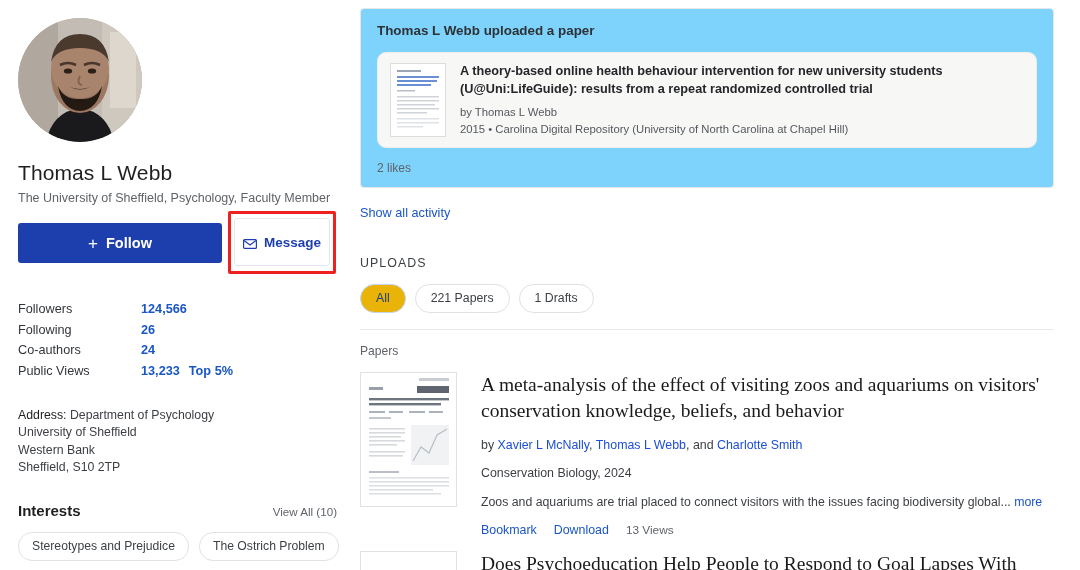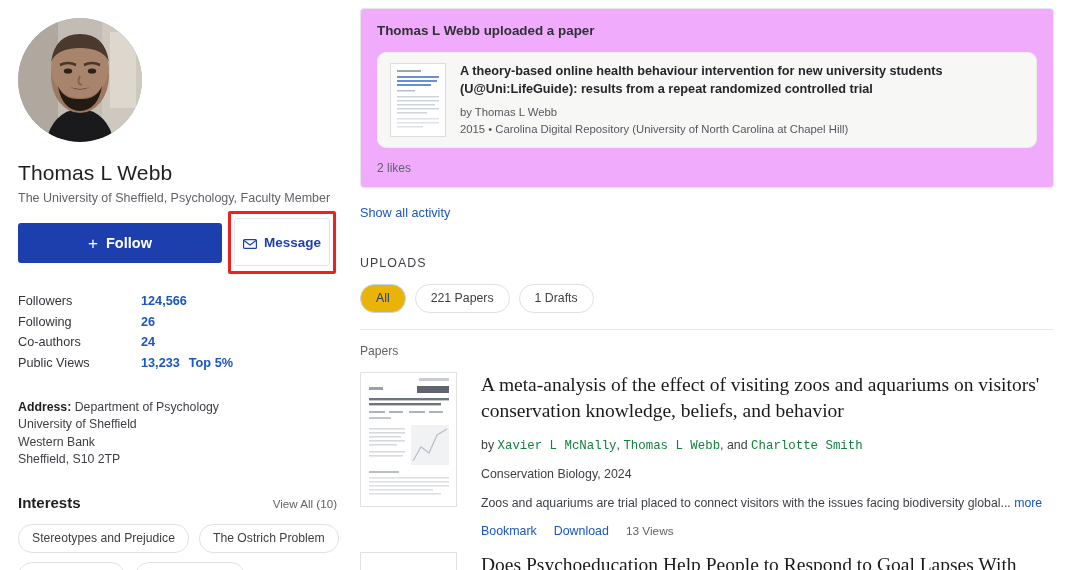--- a/index.html
+++ b/index.html
@@ -34,43 +34,43 @@
     border: 3px solid #ef2020; border-radius: 2px; pointer-events: none;
   }
   .message-btn {
     position: absolute; left: 216px; top: -5px;
     width: 96px; height: 48px; background: #fff; border: 1px solid #e3e6ea; border-radius: 3px;
     color: #1d3fae; font-size: 13.5px; font-weight: 700; display: flex; align-items: center;
     justify-content: center; gap: 7px; cursor: pointer; font-family: inherit;
   }
   .env-ic { display: inline-block; width: 14px; height: 10px; position: relative; }
 
-  .stats { margin-top: 31px; }
+  .stats { margin-top: 39px; }
   .stat-row { display: flex; align-items: baseline; height: 20.5px; font-size: 12.7px; }
   .stat-label { width: 123px; color: #32353a; }
   .stat-val { color: #1a56c4; font-weight: 700; }
   .stat-extra { color: #1a56c4; font-weight: 700; margin-left: 9px; }
 
   .address-block { margin-top: 23px; font-size: 12.3px; color: #3c3f44; line-height: 17.3px; }
-  .address-block b { font-weight: 700; color: #1f1f1f; }
+  .address-block b { font-weight: 400; color: #1f1f1f; }
 
   .interests-head { margin-top: 26px; display: flex; align-items: baseline; justify-content: space-between; }
   .interests-title { font-size: 15px; font-weight: 700; color: #1f1f1f; }
   .view-all { font-size: 11.6px; color: #5f6368; cursor: pointer; }
 
   .tags { margin-top: 13px; display: flex; flex-wrap: wrap; gap: 9px 10px; width: 330px; }
   .tag {
     border: 1px solid #e0e2e6; border-radius: 14px; padding: 6px 13px; font-size: 12.2px;
     color: #3c3f44; background: #fff; cursor: pointer; white-space: nowrap; line-height: 15px;
   }
 
   
   .right-col { flex: 1; padding: 8px 26px 0 5px; min-width: 0; }
 
-  .activity-card { border: 1px solid #e4e6ea; border-radius: 4px; padding: 14px 16px 12px 16px; background: #f0abfc; }
+  .activity-card { border: 1px solid #e4e6ea; border-radius: 4px; padding: 14px 16px 12px 16px; background: #7dd3fc; }
   .activity-head { font-size: 13.4px; font-weight: 700; color: #2e3135; }
   .inner-paper {
     margin-top: 14px; background: #f7f7f5; border: 1px solid #ededea; border-radius: 9px;
     padding: 10px 12px; display: flex; gap: 14px;
   }
   .thumb-sm { width: 56px; height: 74px; flex: 0 0 56px; background: #fff; border: 1px solid #dcdcdc; }
   .ip-body { flex: 1; min-width: 0; }
   .ip-title { font-size: 12.7px; font-weight: 700; color: #24262a; line-height: 17.5px; }
   .ip-by { font-size: 11.3px; color: #54585e; margin-top: 8px; }
   .ip-meta { font-size: 11.3px; color: #54585e; margin-top: 5px; }
@@ -89,21 +89,21 @@
 
   .divider { margin-top: 16px; height: 1px; background: #e8eaed; }
 
   .papers-label { margin-top: 14px; font-size: 12.1px; color: #5f6368; }
 
   .paper-item { margin-top: 14px; display: flex; gap: 24px; }
   .thumb-lg { width: 97px; height: 135px; flex: 0 0 97px; background: #fff; border: 1px solid #e1e1e1; }
   .p-body { flex: 1; min-width: 0; }
   .p-title { font-family: "Liberation Serif", serif; font-size: 19.5px; color: #1a1a1a; line-height: 25.5px; }
   .p-by { font-size: 12.4px; color: #3c3f44; margin-top: 15px; }
-  .p-by a { color: #15803d; text-decoration: none; cursor: pointer; font-family: Liberation Mono, monospace; }
+  .p-by a { color: #1d4ed8; text-decoration: none; cursor: pointer; }
   .p-journal { font-size: 12.4px; color: #3c3f44; margin-top: 14px; }
   .p-abs { font-size: 12.3px; color: #3c3f44; margin-top: 15px; }
   .p-abs .more { color: #1a56c4; cursor: pointer; }
   .p-actions { margin-top: 14px; display: flex; align-items: baseline; gap: 17px; }
   .p-act { font-size: 12.4px; color: #1a56c4; cursor: pointer; }
   .p-views { font-size: 11.8px; color: #5f6368; }
 </style>
 </head>
 <body>
 

